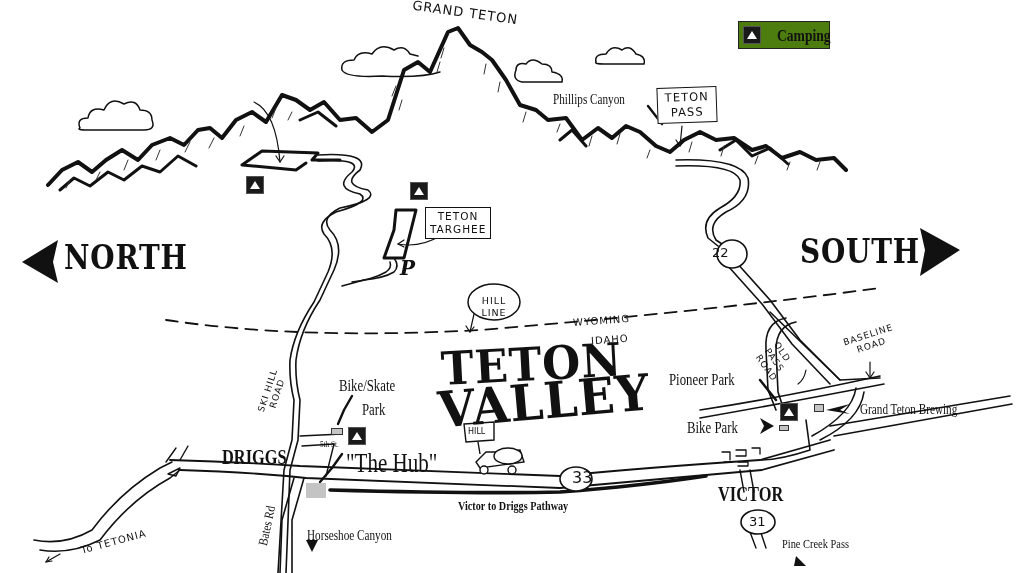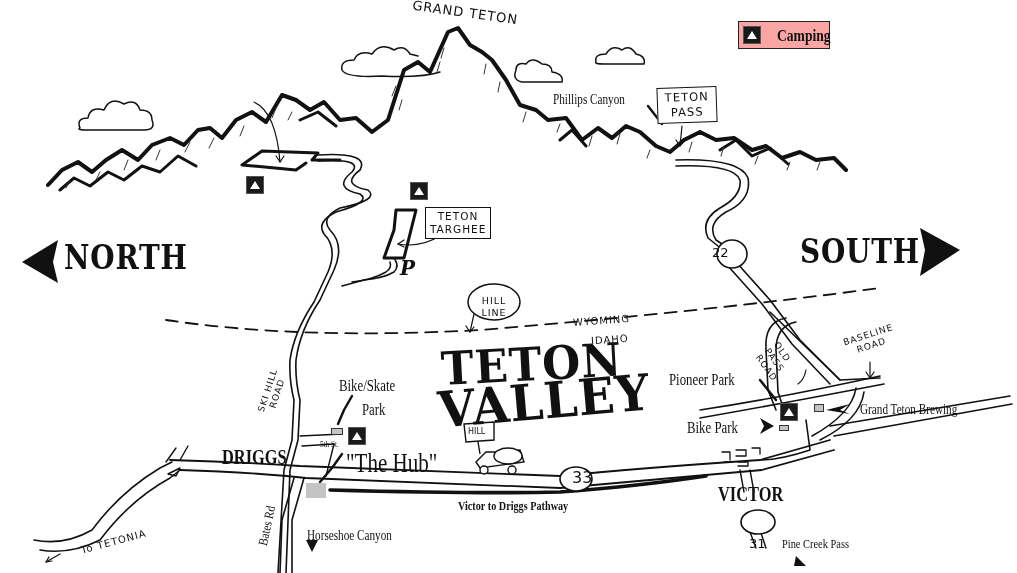--- a/index.html
+++ b/index.html
@@ -6,21 +6,21 @@
   body { width:1017px; height:573px; position:relative; overflow:hidden; font-family:"Liberation Serif", serif; color:#111; }
   #map { position:absolute; left:0; top:0; width:1017px; height:573px; }
   .lbl { position:absolute; white-space:nowrap; line-height:1; }
   .hand { font-family:"DejaVu Sans", sans-serif; letter-spacing:1px; font-size:12px; color:#111; }
   .serif-cond { font-family:"Liberation Serif", serif; transform-origin:left top; }
   .dir { font-family:"DejaVu Serif", serif; font-weight:bold; font-size:34px; transform:scaleX(0.82); transform-origin:left top; letter-spacing:1px; }
   .boxlbl { position:absolute; border:1.5px solid #111; background:#fff; text-align:center; font-family:"DejaVu Sans", sans-serif; font-size:11.5px; letter-spacing:1px; line-height:15px; padding:2px 4px; }
   .camp { position:absolute; width:16px; height:16px; background:#1a1a1a; border:1px solid #555; }
   .camp::after { content:""; position:absolute; left:3px; top:4px; border-left:5px solid transparent; border-right:5px solid transparent; border-bottom:8px solid #fff; }
   .gray { position:absolute; background:#c4c4c4; border:1px solid #333; }
-  .legend { position:absolute; left:738px; top:21px; width:90px; height:26px; background:#fca5a5; border:1px solid #222; }
+  .legend { position:absolute; left:738px; top:21px; width:90px; height:26px; background:#4d7c0f; border:1px solid #222; }
   .legend .camp { left:4px; top:4px; }
   .legend .txt { position:absolute; left:38px; top:5px; font-family:"Liberation Serif", serif; font-weight:bold; font-size:16px; transform:scaleX(0.85); transform-origin:left top; }
   .title { font-family:"DejaVu Serif", serif; font-weight:bold; font-size:46px; letter-spacing:1px; }
 </style>
 </head>
 <body>
 
 <div id="map">
 
   <svg width="1017" height="573" viewBox="0 0 1017 573" style="position:absolute;left:0;top:0">
@@ -176,21 +176,21 @@
   <div class="lbl hand" style="left:842px;top:338px;font-size:9px;line-height:11px;text-align:center;transform:rotate(-18deg);transform-origin:left top;">
     <div>BASELINE</div>
     <div>ROAD</div>
   </div>
   <span class="lbl serif-cond" style="left:256px;top:544px;font-size:13px;transform:rotate(-78deg) scaleX(0.85);transform-origin:left top;">Bates Rd</span>
   <span class="lbl serif-cond" style="left:320px;top:440px;font-size:9px;transform:scaleX(0.8);">5th St.</span>
   <span class="lbl hand" style="left:80px;top:546px;font-size:10px;transform:rotate(-15deg);transform-origin:left top;">To TETONIA</span>
 
   <span class="lbl hand" style="left:712px;top:246px;font-size:13px;letter-spacing:0;">22</span>
   <span class="lbl hand" style="left:572px;top:470px;font-size:16px;letter-spacing:0;">33</span>
-  <span class="lbl hand" style="left:749px;top:537px;font-size:13px;letter-spacing:0;">31</span>
+  <span class="lbl hand" style="left:749px;top:515px;font-size:13px;letter-spacing:0;">31</span>
 
   <span class="lbl serif-cond" style="left:222px;top:447px;font-size:21px;font-weight:bold;transform:scaleX(0.78);">DRIGGS</span>
   <span class="lbl serif-cond" style="left:718px;top:484px;font-size:21px;font-weight:bold;transform:scaleX(0.78);">VICTOR</span>
 
   <span class="lbl serif-cond" style="left:339px;top:378px;font-size:16px;transform:scaleX(0.8);">Bike/Skate</span>
   <span class="lbl serif-cond" style="left:362px;top:402px;font-size:16px;transform:scaleX(0.8);">Park</span>
   <span class="gray" style="left:331px;top:428px;width:10px;height:5px;"></span>
 
   <span class="lbl serif-cond" style="left:346px;top:449px;font-size:28px;transform:scaleX(0.75);">"The Hub"</span>
   <span class="gray" style="left:306px;top:483px;width:20px;height:15px;border:none;"></span>

